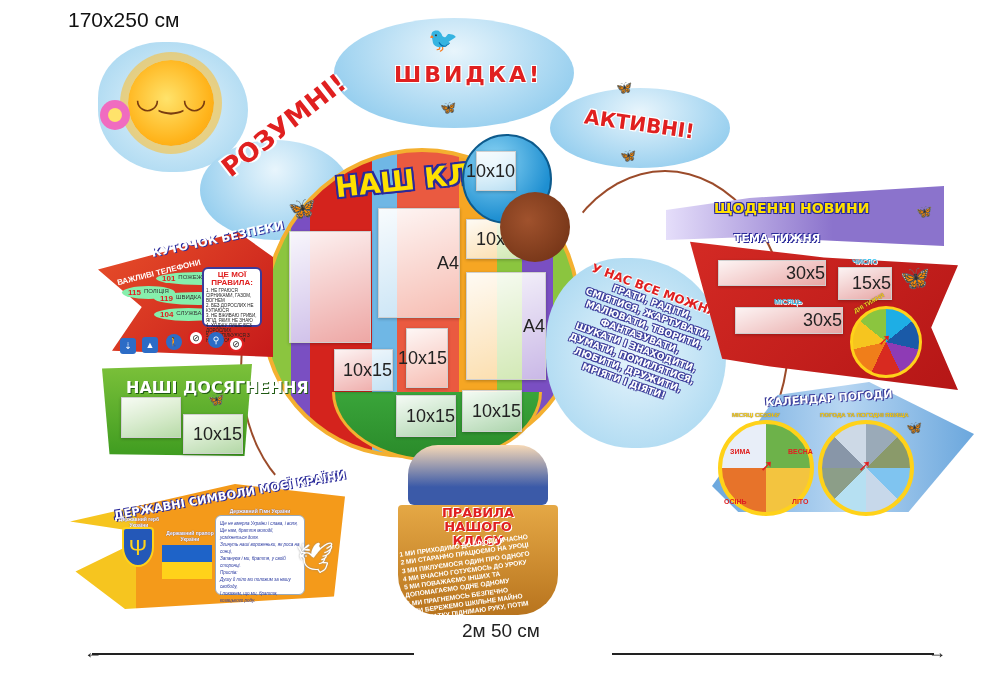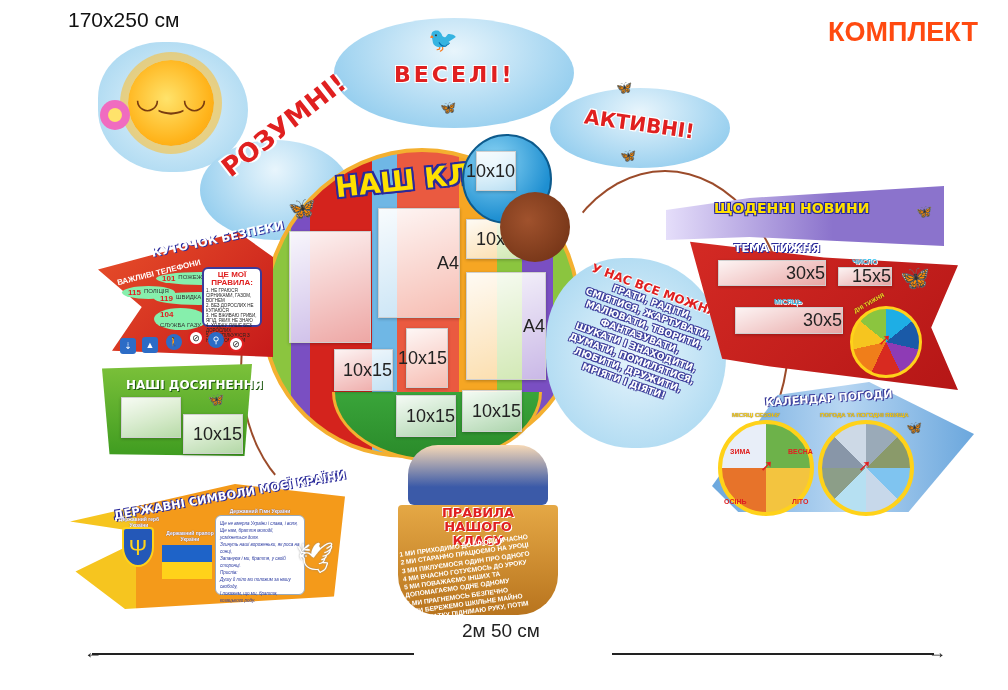--- a/index.html
+++ b/index.html
@@ -47,21 +47,21 @@
   .phone { background: #86efac; border-radius: 50%; font-size: 6px; color: #333; padding: 2px 6px; display: flex; align-items: flex-start; gap: 3px; }
   .phone b { color: #e02020; font-size: 8px; }
   .rules-box { left: 202px; top: 267px; width: 60px; height: 60px; background: #fff; border: 2px solid #3b3b9a; border-radius: 6px; font-size: 4.5px; padding: 2px; color: #222; }
   .rules-box .rt { color: #e02020; font-weight: bold; font-size: 8px; text-align: center; line-height: 8px; margin-bottom: 1px; }
   .sign { width: 16px; height: 16px; border-radius: 3px; background: #2c6cc6; display: flex; align-items: center; justify-content: center; color: #fff; font-size: 9px; }
   .sign.round { border-radius: 50%; }
   .sign.prohib { background: #fff; border: 2px solid #e02020; color: #222; border-radius: 50%; }
 
   
   .achieve { left: 102px; top: 364px; width: 150px; height: 92px; background: linear-gradient(#7cc13a, #3f9c20); clip-path: polygon(0 5%, 100% 0, 95% 100%, 5% 98%); }
-  .achieve-title { left: 126px; top: 378px; font-size: 12px; color: #fff; font-weight: bold; font-family: "DejaVu Sans", sans-serif; text-shadow: 1px 1px 0 #1f5a12; }
+  .achieve-title { left: 126px; top: 378px; font-size: 16px; color: #fff; font-weight: bold; font-family: "DejaVu Sans", sans-serif; text-shadow: 1px 1px 0 #1f5a12; }
 
   
   .symbols { left: 70px; top: 484px; width: 275px; height: 125px; background: linear-gradient(90deg, #f6c51f 0 24%, #f49a1a 24%); clip-path: polygon(0 30%, 60% 0, 100% 10%, 96% 90%, 20% 100%, 2% 70%, 30% 40%); }
   .symbols-title { left: 112px; top: 488px; font-size: 11.5px; color: #fff; font-weight: bold; font-family: "DejaVu Sans", sans-serif; transform: rotate(-10deg); text-shadow: 1px 1px 0 #2a2a9a, -1px -1px 0 #2a2a9a; }
   .coat { left: 122px; top: 527px; width: 32px; height: 40px; background: #2458b8; border-radius: 4px 4px 50% 50%; color: #ffd21a; font-size: 22px; text-align: center; line-height: 38px; border: 2px solid #ffd21a; }
   .flag { left: 162px; top: 545px; width: 50px; height: 34px; background: linear-gradient(#1e63c8 50%, #ffd21a 50%); }
   .anthem { left: 215px; top: 515px; width: 90px; height: 80px; background: #fff; border: 1px solid #9ab; border-radius: 6px; font-size: 4.5px; color: #2a3aa0; padding: 4px; font-style: italic; line-height: 7px; }
   .tiny-label { font-size: 5px; color: #fff; font-weight: bold; text-shadow: 0 0 1px #2a2a9a; text-align: center; }
 
   
@@ -95,32 +95,31 @@
   .dim-arrow { font-size: 18px; color: #222; top: 642px; }
   .dim-text { left: 462px; top: 620px; font-size: 19px; color: #222; }
 
   .bfly { font-size: 13px; }
 </style>
 </head>
 <body>
 
 <div class="abs dims">170x250 см</div>
 <div class="abs promo">
-  <div class="l1">КОМПЛЕКТ</div>
 </div>
 
 <div class="abs sun-bg"></div>
 <div class="abs sun">
     <div class="sun-face">◡‿◡</div>
   </div>
 <div class="abs flower"></div>
 
 <div class="abs cloud" style="left:334px;top:18px;width:240px;height:110px;"></div>
 <div class="abs" style="left:428px;top:26px;font-size:24px;color:#4a7fc0;">🐦</div>
-<div class="abs cloud-text" style="left:394px;top:62px;font-size:22px;letter-spacing:3px;">ВЕСЕЛІ!</div>
+<div class="abs cloud-text" style="left:394px;top:62px;font-size:22px;letter-spacing:3px;">ШВИДКА!</div>
 <div class="abs cloud" style="left:550px;top:88px;width:180px;height:80px;"></div>
 <div class="abs cloud-text" style="left:584px;top:112px;font-size:20px;transform:rotate(8deg);">АКТИВНІ!</div>
 <div class="abs cloud" style="left:200px;top:140px;width:150px;height:100px;"></div>
 
 <div class="abs rope" style="left:240px;top:230px;width:200px;height:280px;border-color:#9b4b2a transparent transparent #9b4b2a;"></div>
 <div class="abs rope" style="left:540px;top:170px;width:250px;height:330px;border-color:#9b4b2a #9b4b2a transparent transparent;"></div>
 
 <div class="abs balloon"></div>
 <div class="abs balloon-bottom"></div>
 <div class="abs title-rozum">РОЗУМНІ!</div>
@@ -180,21 +179,21 @@
     <span>ПОЖЕЖНА БЕЗПЕКА</span>
   </div>
 <div class="abs phone" style="left:122px;top:286px;">
     <b>115</b>
     <span>ПОЛІЦІЯ</span>
   </div>
 <div class="abs phone" style="left:154px;top:292px;">
     <b>119</b>
     <span>ШВИДКА ДОПОМОГА</span>
   </div>
-<div class="abs phone" style="left:154px;top:308px;flex-direction:column;">
+<div class="abs phone" style="left:154px;top:308px;">
     <b>104</b>
     <span>СЛУЖБА ГАЗУ</span>
   </div>
 <div class="abs rules-box">
   <div class="rt">ЦЕ МОЇ ПРАВИЛА:</div>
   <div>1. НЕ ГРАЮСЯ СІРНИКАМИ, ГАЗОМ, ВОГНЕМ</div>
   <div>2. БЕЗ ДОРОСЛИХ НЕ КУПАЮСЯ</div>
   <div>3. НЕ ВЖИВАЮ ГРИБИ, ЯГІД, ЯКИХ НЕ ЗНАЮ</div>
   <div>4. ХОДЖУ ЛИШЕ БЕЗ ДОРОСЛИХ</div>
   <div>5. НЕ СПІЛКУЮСЯ З НЕЗНАЙОМЦЯМИ</div>
@@ -242,26 +241,26 @@
   <div>ФАНТАЗУВАТИ,</div>
   <div>ШУКАТИ І ЗНАХОДИТИ,</div>
   <div>ДУМАТИ, ПОМИЛЯТИСЯ,</div>
   <div>ЛЮБИТИ, ДРУЖИТИ,</div>
   <div>МРІЯТИ І ДІЯТИ!</div>
 </div>
 
 <div class="abs news-banner"></div>
 <div class="abs news-title">ЩОДЕННІ НОВИНИ</div>
 <div class="abs news-flag"></div>
-<div class="abs label-sm" style="left:734px;top:242px;font-size:11px;text-align:right;">ТЕМА ТИЖНЯ</div>
+<div class="abs label-sm" style="left:734px;top:232px;font-size:11px;text-align:right;">ТЕМА ТИЖНЯ</div>
 <div class="abs pocket" style="left:718px;top:260px;width:108px;height:26px;">
     <span>30x5</span>
   </div>
 <div class="abs label-cyan" style="left:852px;top:258px;">ЧИСЛО</div>
-<div class="abs pocket" style="left:838px;top:267px;width:54px;height:19px;">
+<div class="abs pocket" style="left:838px;top:267px;width:54px;height:33px;">
     <span>15x5</span>
   </div>
 <div class="abs label-cyan" style="left:774px;top:298px;">МІСЯЦЬ</div>
 <div class="abs pocket" style="left:735px;top:307px;width:108px;height:27px;">
     <span>30x5</span>
   </div>
 <div class="abs ring-label" style="left:852px;top:300px;transform:rotate(-30deg);">ДНІ ТИЖНЯ</div>
 <div class="abs wheel" style="left:850px;top:306px;"></div>
 <div class="abs" style="left:878px;top:330px;color:#e02020;font-size:16px;">➚</div>
 <div class="abs bfly" style="left:900px;top:264px;font-size:24px;color:#ffd21a;">🦋</div>

